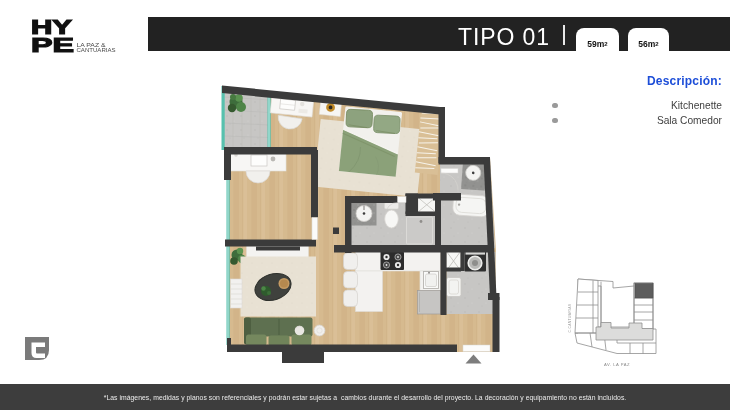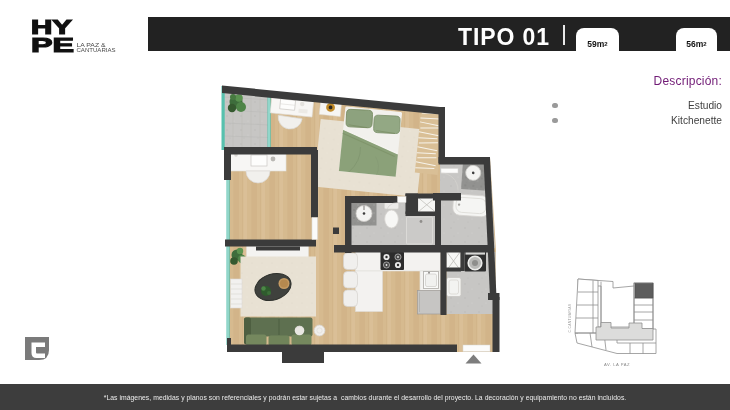--- a/index.html
+++ b/index.html
@@ -1,27 +1,27 @@
 <!DOCTYPE html>
 <html><head>
 <meta charset="utf-8">
 <style>
 html,body{margin:0;padding:0;}
 body{width:730px;height:410px;background:#fff;font-family:"Liberation Sans",sans-serif;overflow:hidden;}
 .page{position:relative;width:730px;height:410px;background:#fff;text-align:right;}
 .abs{position:absolute;}
 
 .topbar{left:148px;top:17px;width:582px;height:34px;background:#222222;display:flex;align-items:center;}
-.tipo{position:absolute;left:310px;top:6.5px;color:#fff;font-size:23px;font-weight:bold;letter-spacing:0.9px;}
+.tipo{position:absolute;left:310px;top:6.5px;color:#fff;font-size:23px;font-weight:normal;letter-spacing:0.9px;}
 .sep{position:absolute;left:415px;top:8px;width:2px;height:20px;background:#e8e8e8;}
 .pill{position:absolute;top:11px;height:32px;background:#fff;border-radius:8px;color:#111;font-size:8.5px;font-weight:bold;display:flex;align-items:center;justify-content:center;}
 .pill sup{font-size:6px;vertical-align:2px;}
 
 .desc{left:552px;top:73.5px;width:170px;color:#3f3f3f;}
-.desc h3{margin:0 0 10.5px 0;font-size:12px;letter-spacing:.2px;color:#701a75;font-weight:normal;}
+.desc h3{margin:0 0 10.5px 0;font-size:12px;letter-spacing:.2px;color:#1d4ed8;font-weight:bold;}
 .item{position:relative;padding-left:12.5px;font-size:10.2px;line-height:15.3px;letter-spacing:0;}
 .item .dot{position:absolute;left:0;top:4.6px;width:5.5px;height:5.5px;border-radius:50%;background:#9a9a9a;}
 
 .footer{left:0;top:384px;width:730px;height:26px;background:#3d3d3d;display:flex;align-items:center;justify-content:center;}
 .footer span{color:#ececec;font-size:6.8px;letter-spacing:.05px;}
 </style>
 </head>
 <body>
 <div class="page">
 
@@ -379,25 +379,25 @@
 <rect x="635" y="283.5" width="18" height="14.5" fill="#5d5d5d" stroke="#4a4a4a" stroke-width="0.5"></rect>
 
 <text x="571" y="318" font-size="3.4" fill="#9a9a9a" letter-spacing="0.3" transform="rotate(-90 571 318)" text-anchor="middle" font-family="Liberation Sans,sans-serif">C.CANTUARIAS</text>
 <text x="617" y="366" font-size="4.2" fill="#8a8a8a" letter-spacing="0.5" text-anchor="middle" font-family="Liberation Sans,sans-serif">AV. LA PAZ</text>
 </svg>
 
 <div class="abs topbar">
 <span class="tipo">TIPO 01</span>
 <span class="sep"></span>
 <span class="pill" style="left:428px;width:43px;">59m<sup>2</sup></span>
-<span class="pill" style="left:480px;width:41px;margin-left:48px;">56m<sup>2</sup></span>
+<span class="pill" style="left:480px;width:41px;">56m<sup>2</sup></span>
 </div>
 
 <div class="abs desc">
 <h3>Descripción:</h3>
-<div class="item"><span class="dot"></span>Estudio</div>
 <div class="item"><span class="dot"></span>Kitchenette</div>
+<div class="item"><span class="dot"></span>Sala Comedor</div>
 </div>
 
 <div class="abs footer">
       <span>*Las imágenes, medidas y planos son referenciales y podrán estar sujetas a&nbsp; cambios durante el desarrollo del proyecto. La decoración y equipamiento no están incluidos.</span>
     </div>
 </div>
 
 </body></html>

